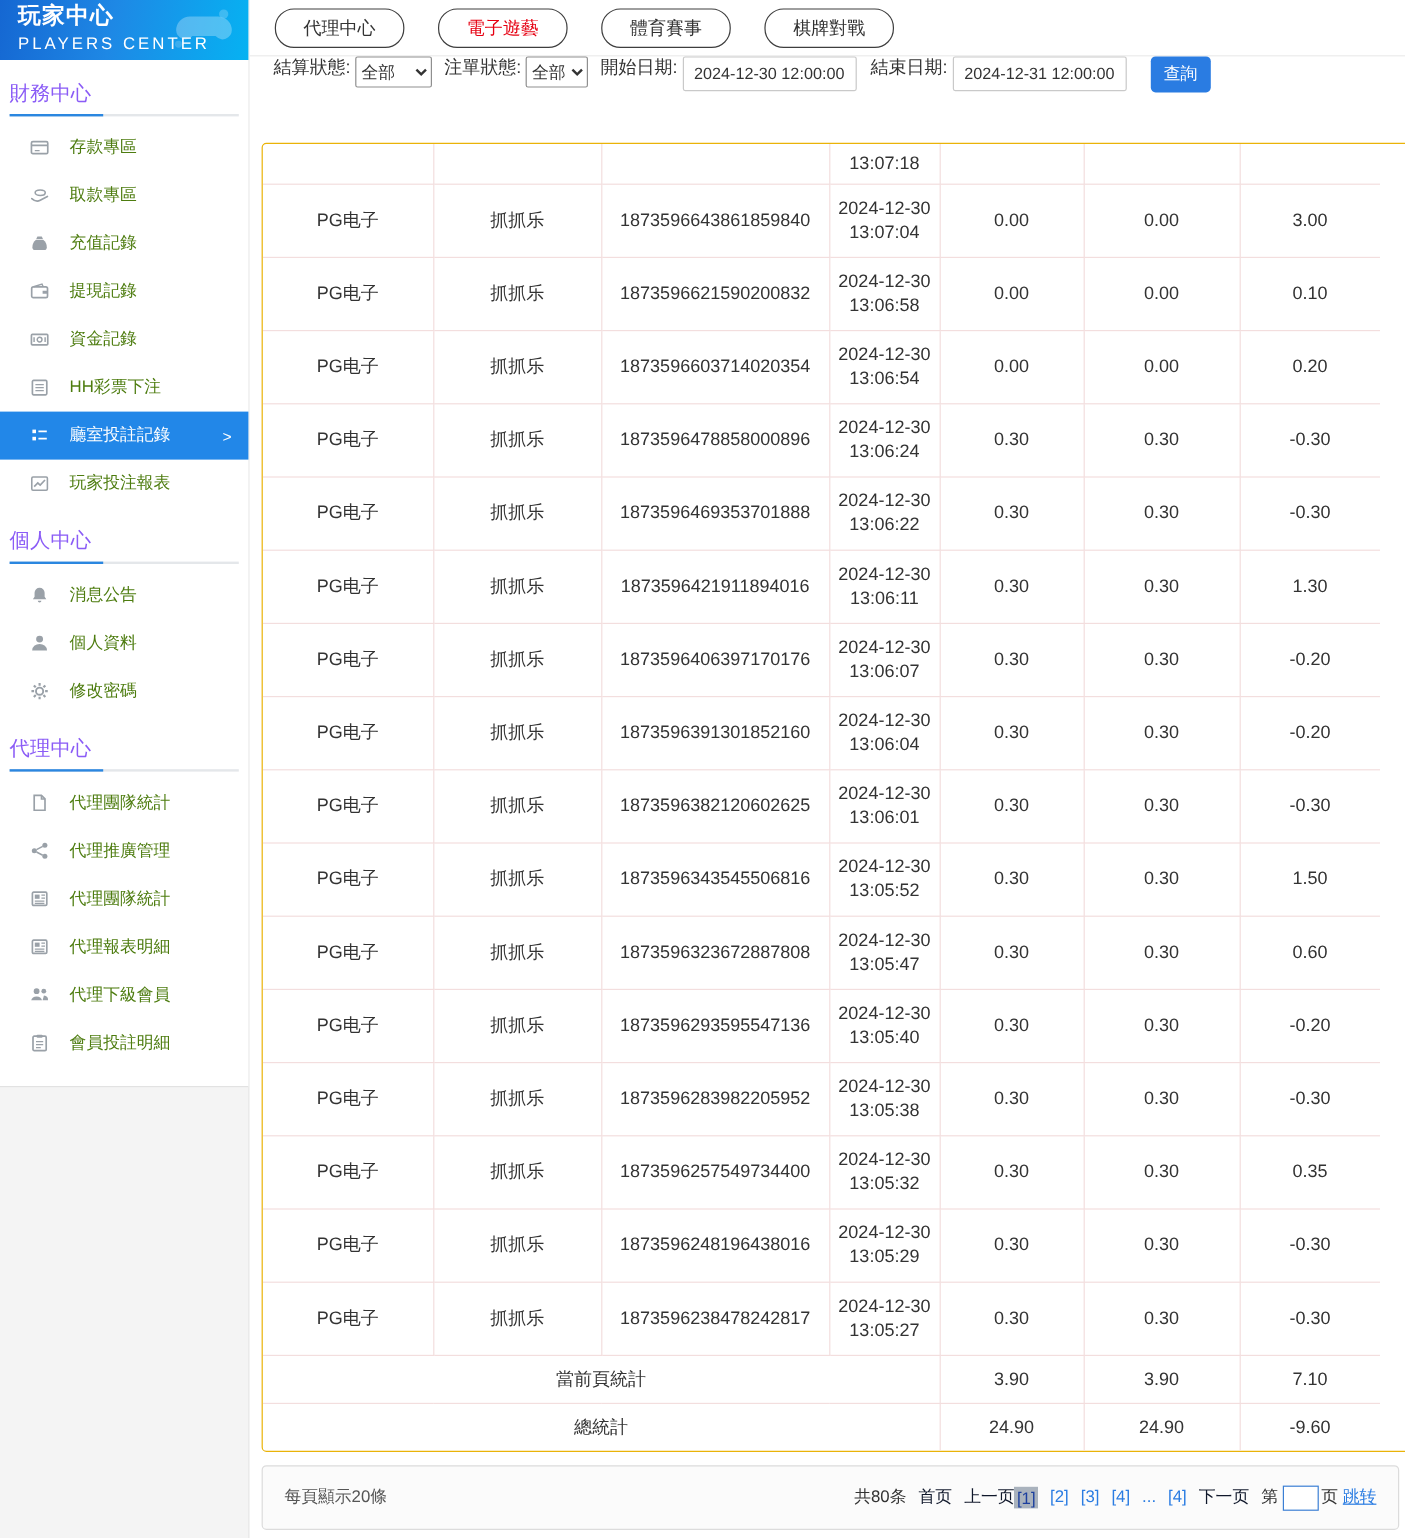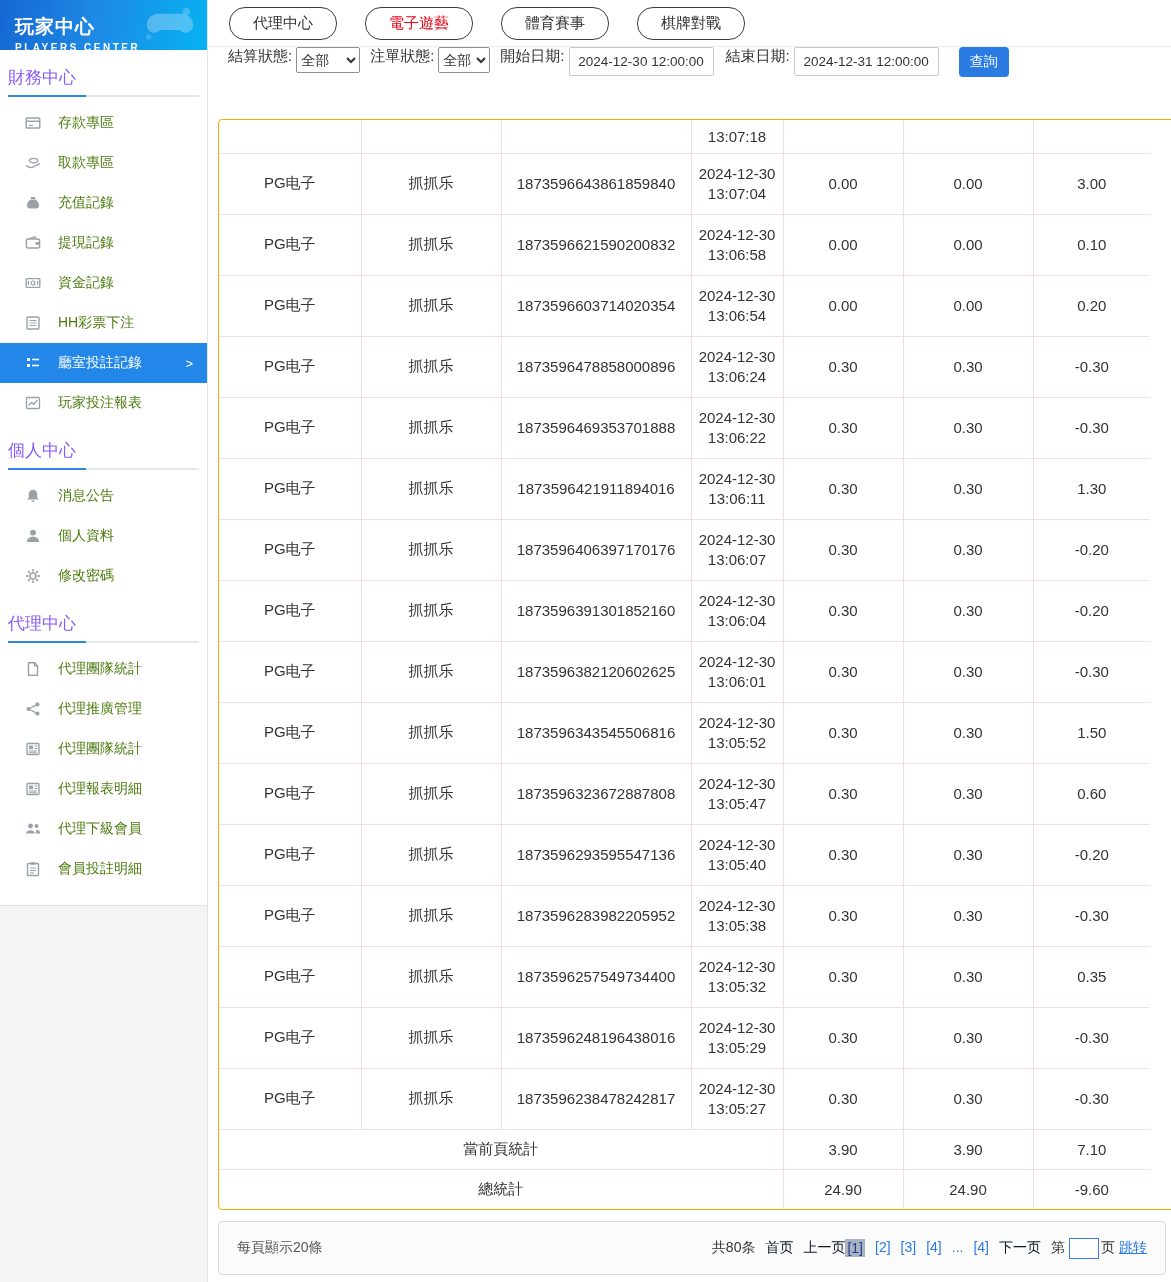--- a/index.html
+++ b/index.html
@@ -9,24 +9,24 @@
     background: #fff; color: #333;
   }
   .app { display: flex; width: 100%; height: 100%; }
 
   
   .sidebar { width: 208px; flex: 0 0 208px; background: #f4f4f4; border-right: 1px solid #e3e3e3; }
   .side-white { background: #fff; border-bottom: 1px solid #e2e2e2; padding-bottom: 16px; }
   .side-header {
     height: 50px; position: relative; overflow: hidden;
     background: linear-gradient(100deg, #1567d2 0%, #1e88e5 45%, #06b2f2 100%);
-    color: #fff; padding: 14px 0 0 15px;
+    color: #fff; padding: 0 0 0 15px;
   }
   .side-title { font-size: 19px; font-weight: bold; letter-spacing: 1px; }
-  .side-subtitle { font-size: 10px; letter-spacing: 2.5px; margin-top: 2px; font-weight: bold; }
+  .side-subtitle { font-size: 14px; letter-spacing: 2.5px; margin-top: 2px; }
   .side-header .deco { position: absolute; right: 8px; top: 4px; width: 58px; height: 42px; opacity: .35; color:#fff; }
   .side-section-header { padding: 16px 8px 6px 8px; color: #8b5cf6; font-size: 17px; }
   .side-underline { height: 2px; background: #e4e7ea; margin: 0 8px 6px 8px; position: relative; }
   .side-underline > span { position: absolute; left: 0; top: 0; height: 2px; width: 78px; background: #2b87e0; display:block; }
   .side-item {
     display: flex; align-items: center; height: 40px; padding-left: 25px;
     color: #4d7c0f; font-size: 14px; cursor: pointer;
   }
   .side-item .ico { width: 16px; height: 16px; color: #9aa1a8; margin-right: 17px; flex: 0 0 16px; }
   .side-item .ico svg { width: 16px; height: 16px; display:block; }

